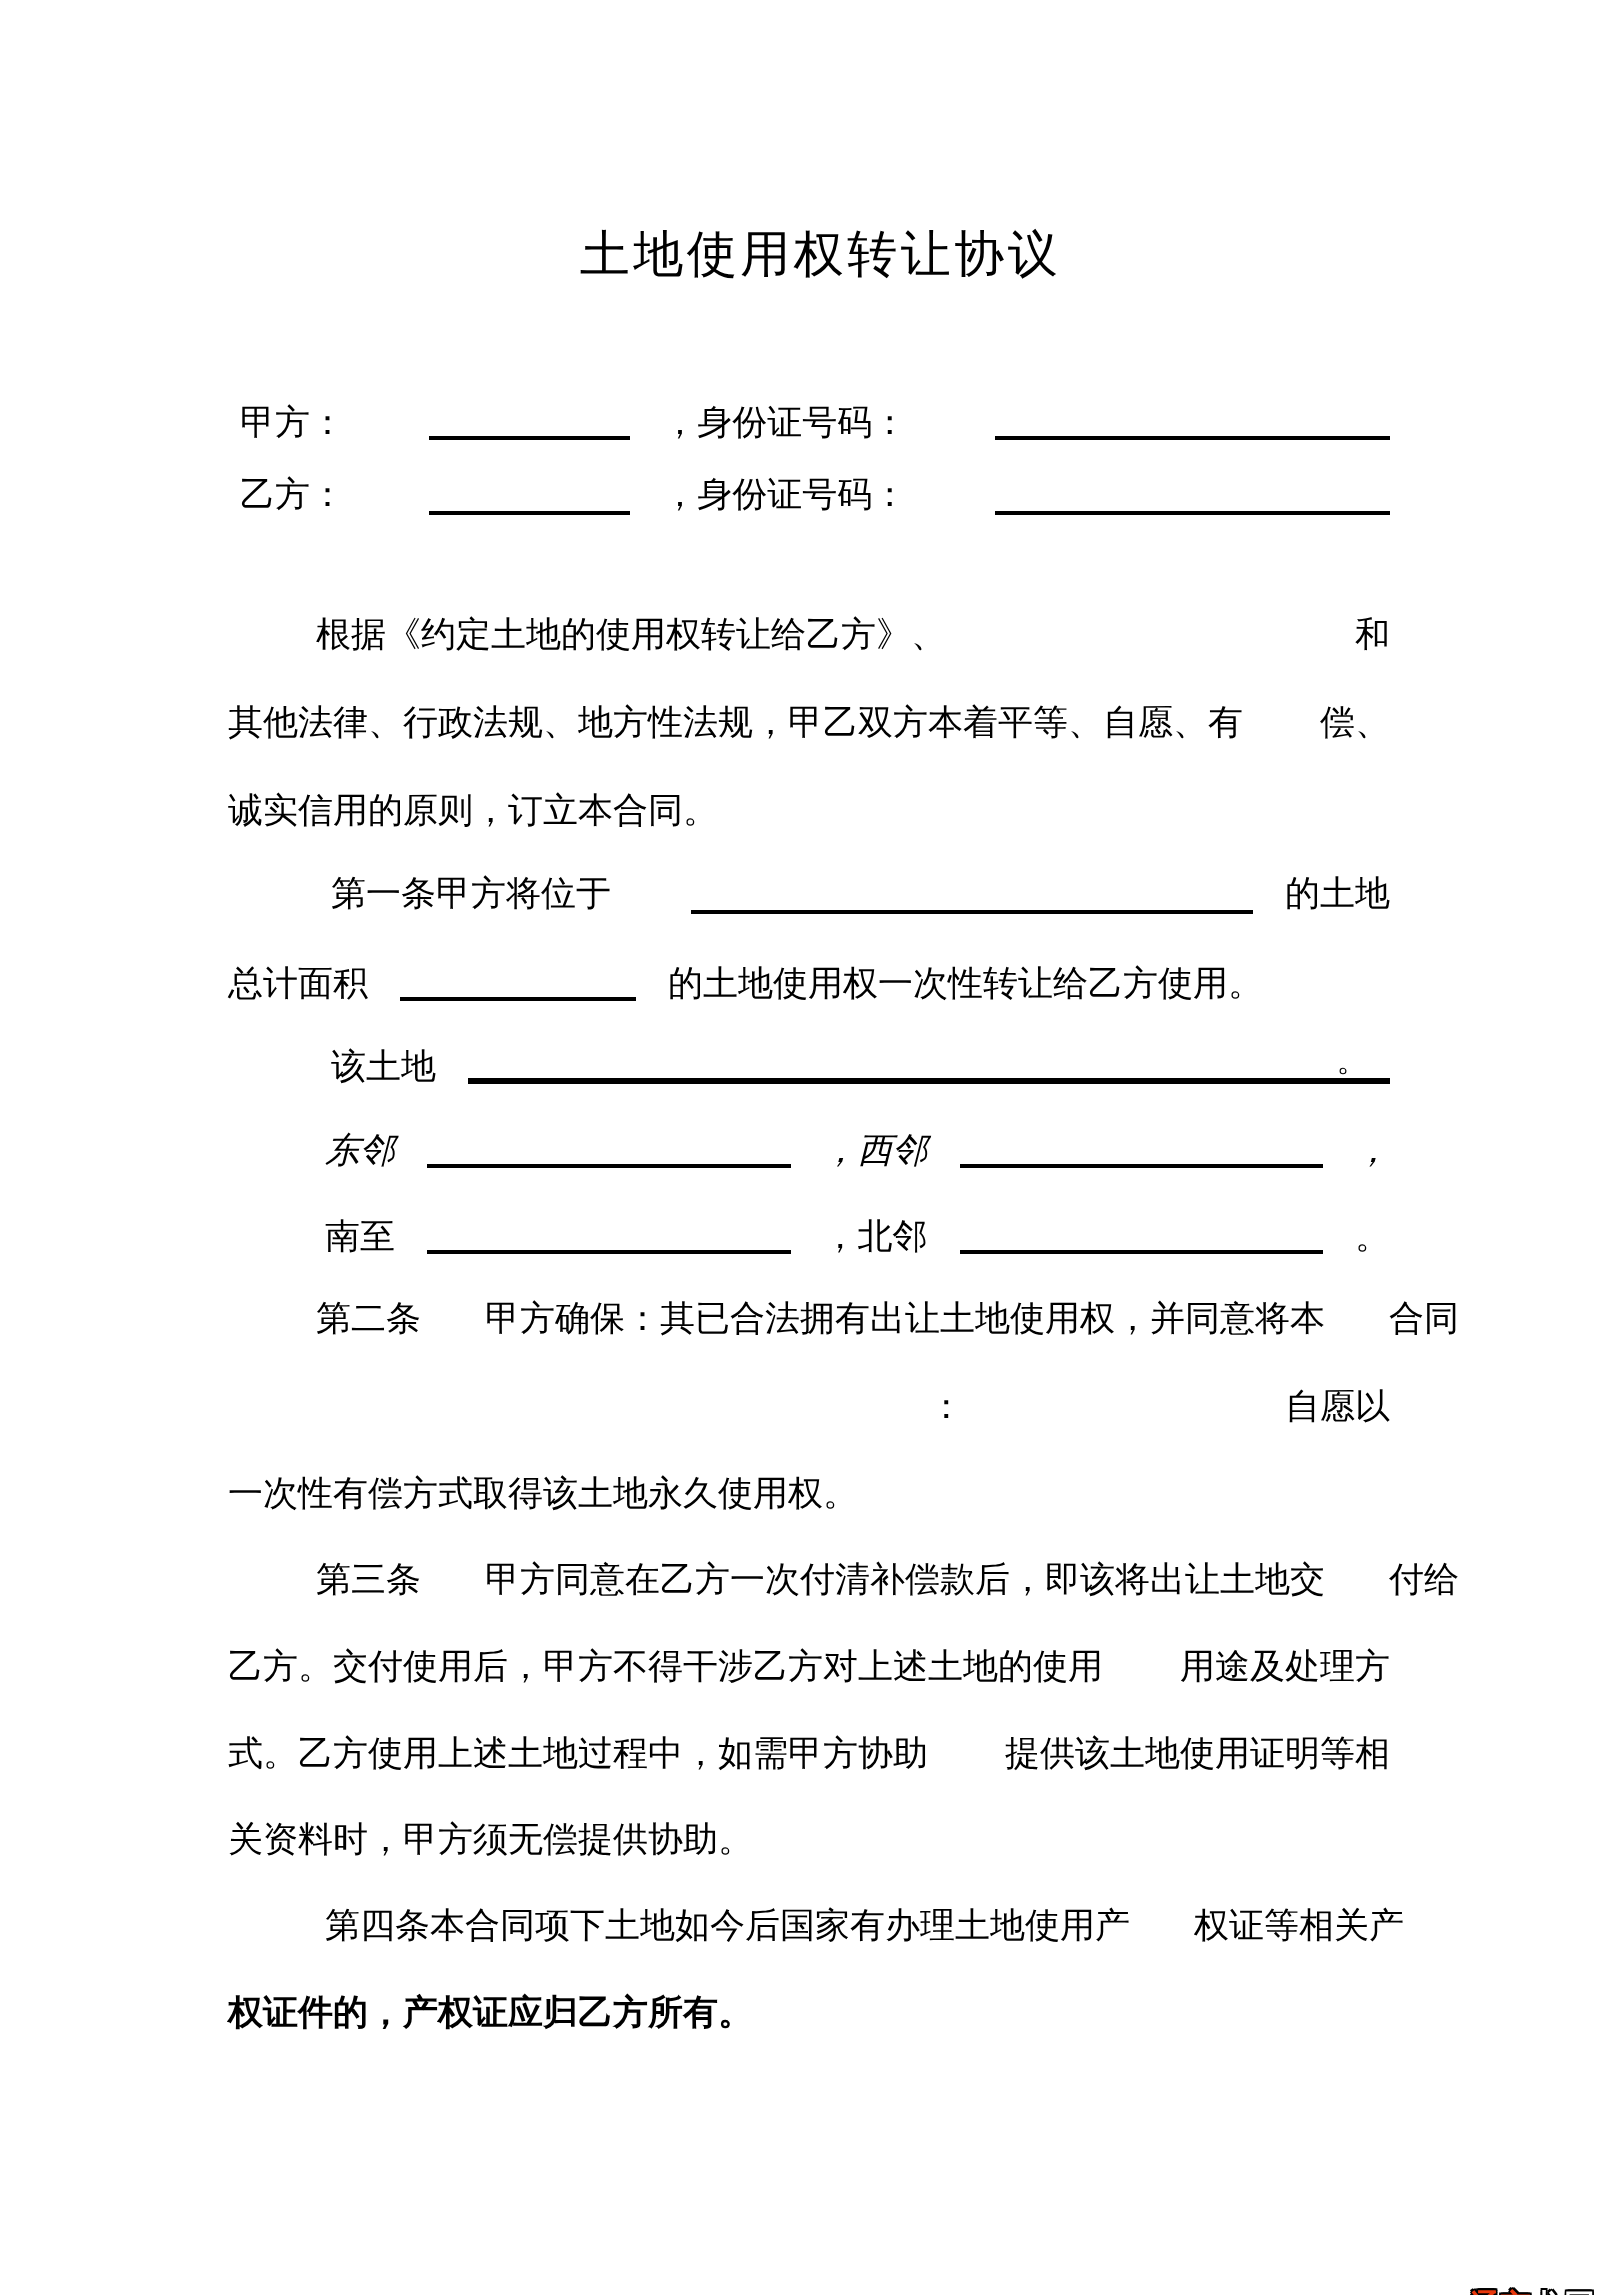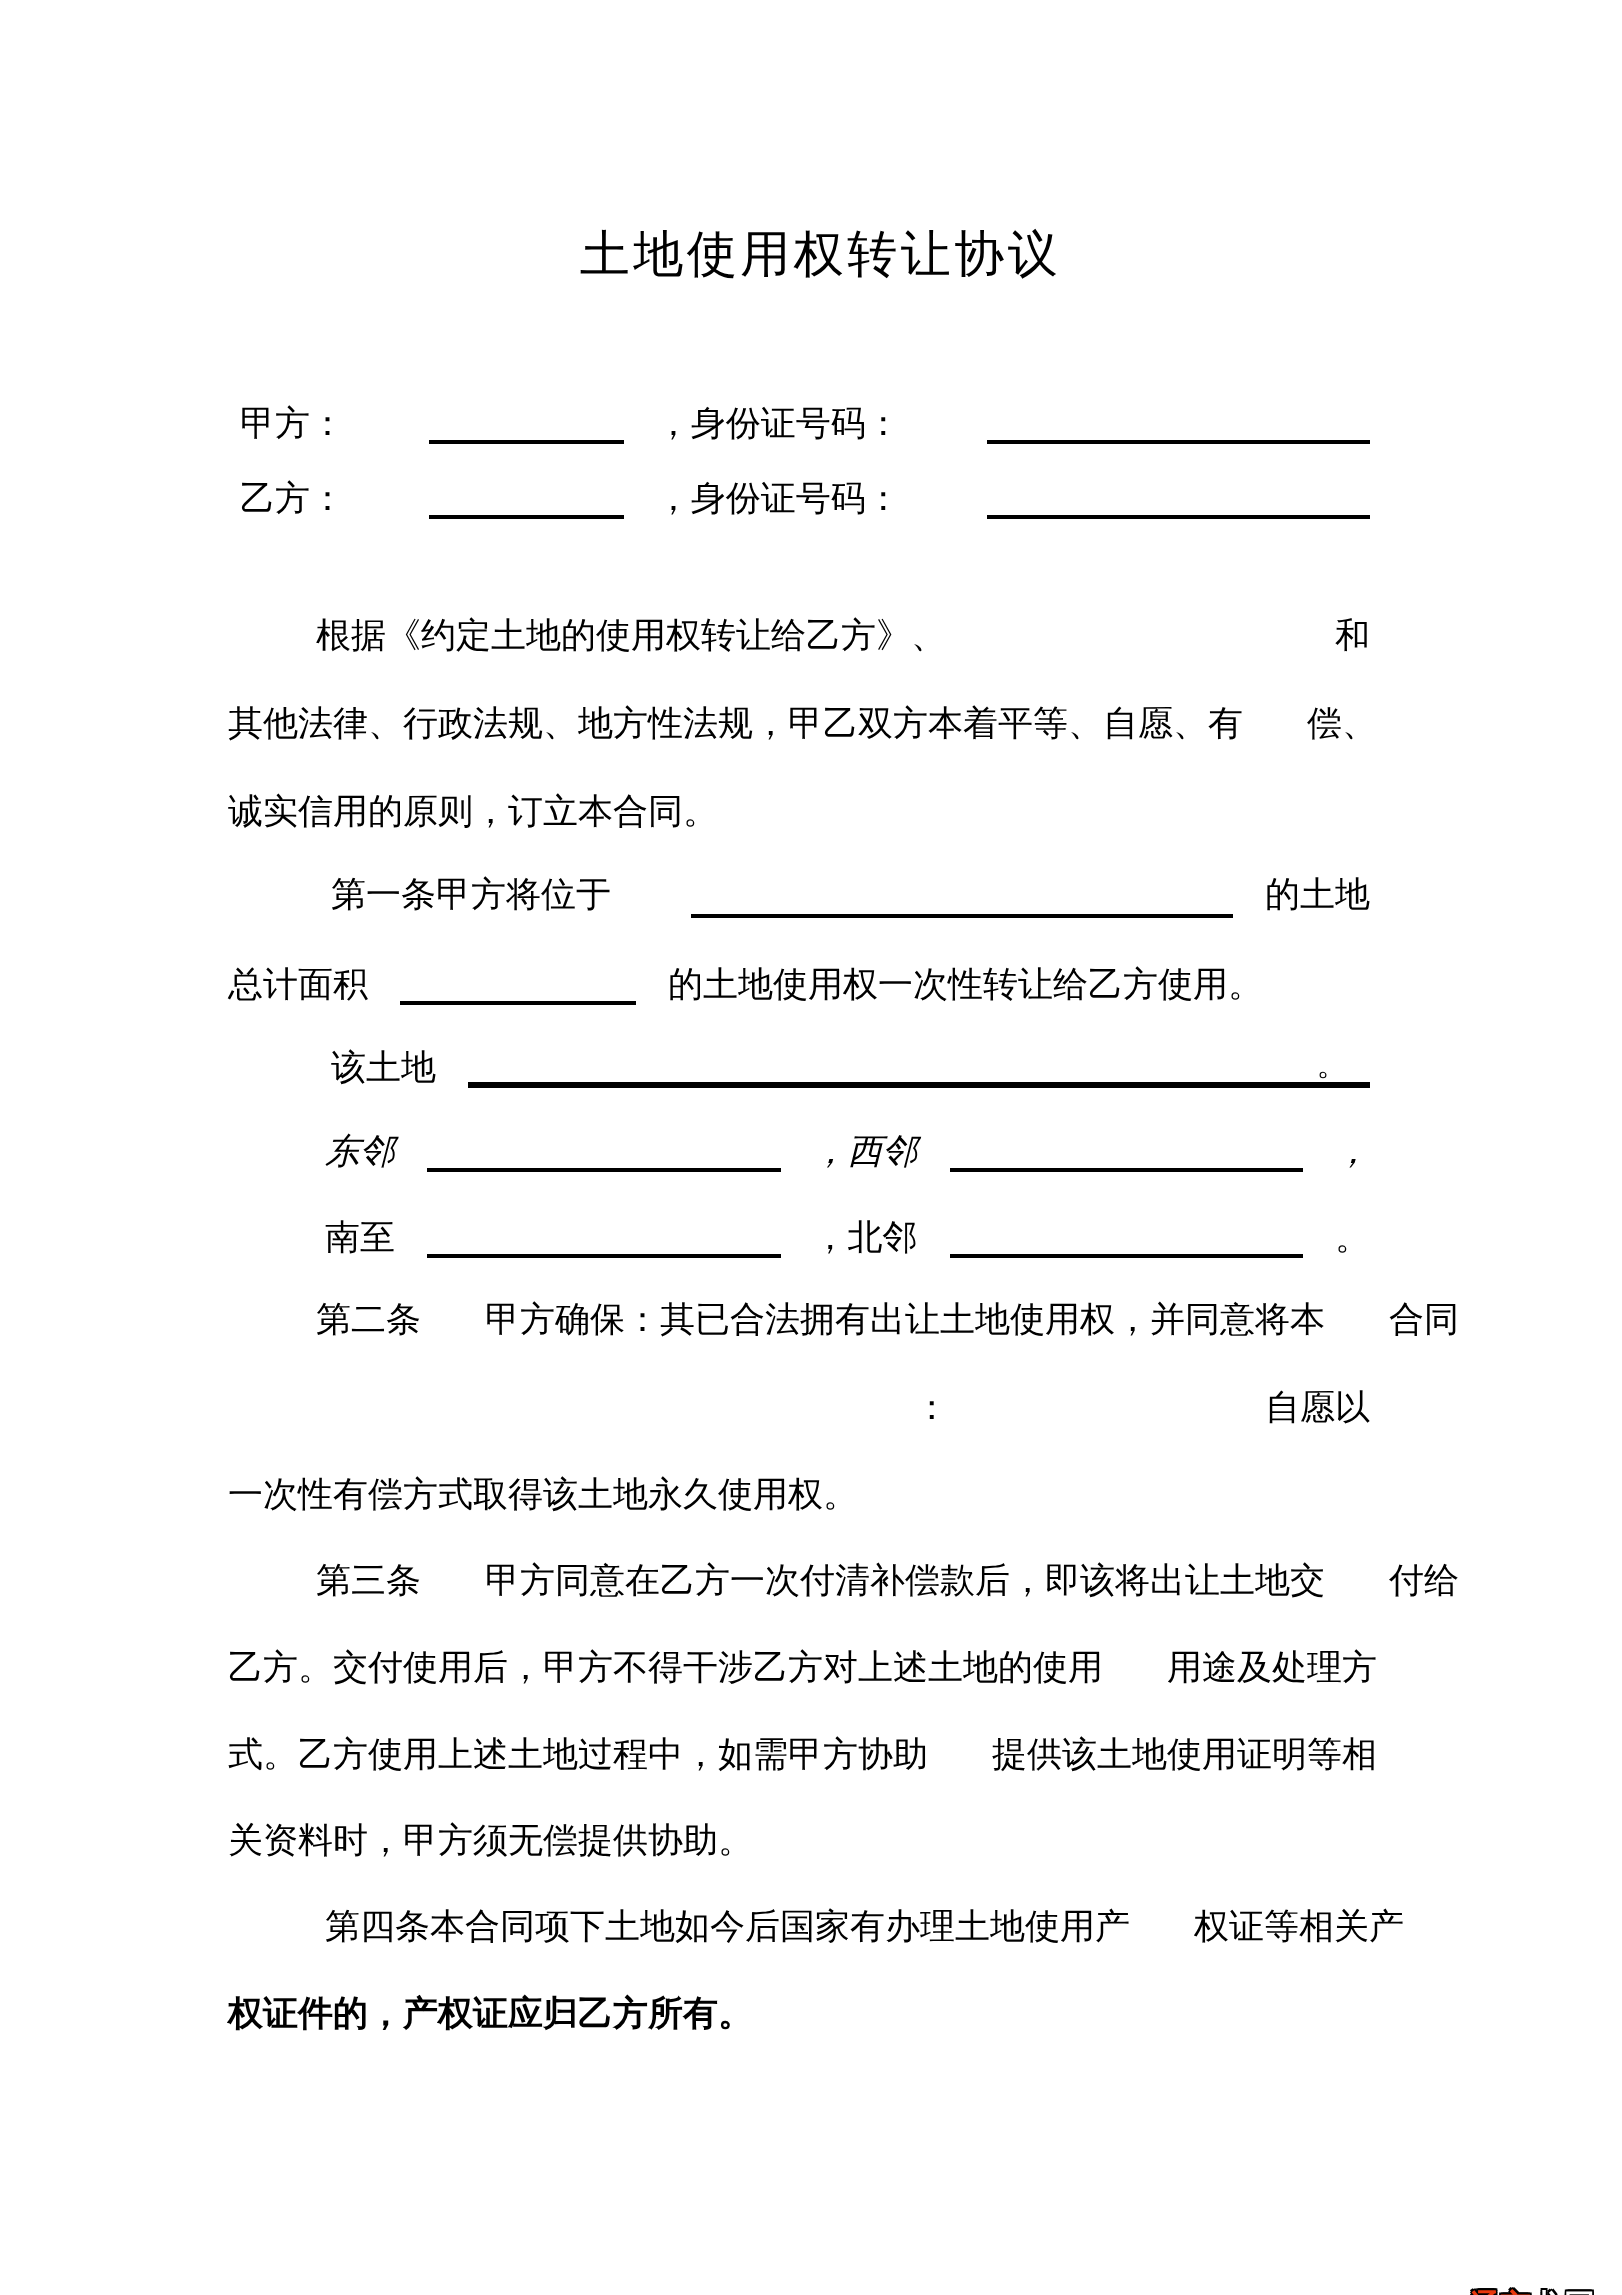--- a/index.html
+++ b/index.html
@@ -5,21 +5,21 @@
   html,body{margin:0;padding:0;background:#ffffff;}
   .page{
     position:relative;width:1622px;height:2295px;background:#ffffff;
     font-family:"Liberation Serif","DejaVu Serif",serif;color:#000000;overflow:hidden;
   }
   .doc-title{
     position:absolute;top:221px;left:0;right:0;text-align:center;
     font-size:50px;letter-spacing:3.5px;font-weight:400;white-space:pre;margin-left:19px;
   }
   .line{
-    position:absolute;right:252px;display:flex;align-items:center;height:50px;gap:32px;
+    position:absolute;right:232px;display:flex;align-items:flex-start;height:50px;gap:32px;
   }
   .t{font-size:35px;line-height:49px;white-space:pre;flex:0 0 auto;}
   .gap{min-width:0;height:1.7px;flex:0 1 auto;}
   .fill{
     min-width:0;height:42px;border-bottom:4.3px solid #000;box-sizing:border-box;
     text-align:right;padding-right:22.6px;font-size:31px;line-height:38px;white-space:pre;
   }
   .fill.thick{border-bottom-width:6px;}
   .watermark{
     position:absolute;right:26px;top:2249px;
@@ -35,21 +35,21 @@
   <div class="doc-title">土地使用权转让协议</div>
   <div>
       <div class="line" style="top: 398px; left: 240px;">
         <span class="t">甲方：</span>
         <span class="gap" style="flex: 0 1 22.6px;"></span>
         <span class="fill" style="flex: 0 1 220px;"></span>
         <span class="t">，身份证号码：</span>
         <span class="gap" style="flex: 0 1 26px;"></span>
         <span class="fill" style="flex: 1 1 435px;"></span>
       </div>
-      <div class="line" style="top: 473px; left: 240px;">
+      <div class="line" style="top: 473px; left: 240px; font-family: Liberation Mono, monospace;">
         <span class="t">乙方：</span>
         <span class="gap" style="flex: 0 1 22.6px;"></span>
         <span class="fill" style="flex: 0 1 220px;"></span>
         <span class="t">，身份证号码：</span>
         <span class="gap" style="flex: 0 1 26px;"></span>
         <span class="fill" style="flex: 1 1 435px;"></span>
       </div>
       <div class="line" style="top: 610px; left: 316px;">
         <span class="t">根据《约定土地的使用权转让给乙方》、</span>
         <span class="gap" style="flex: 1 1 21px;"></span>

